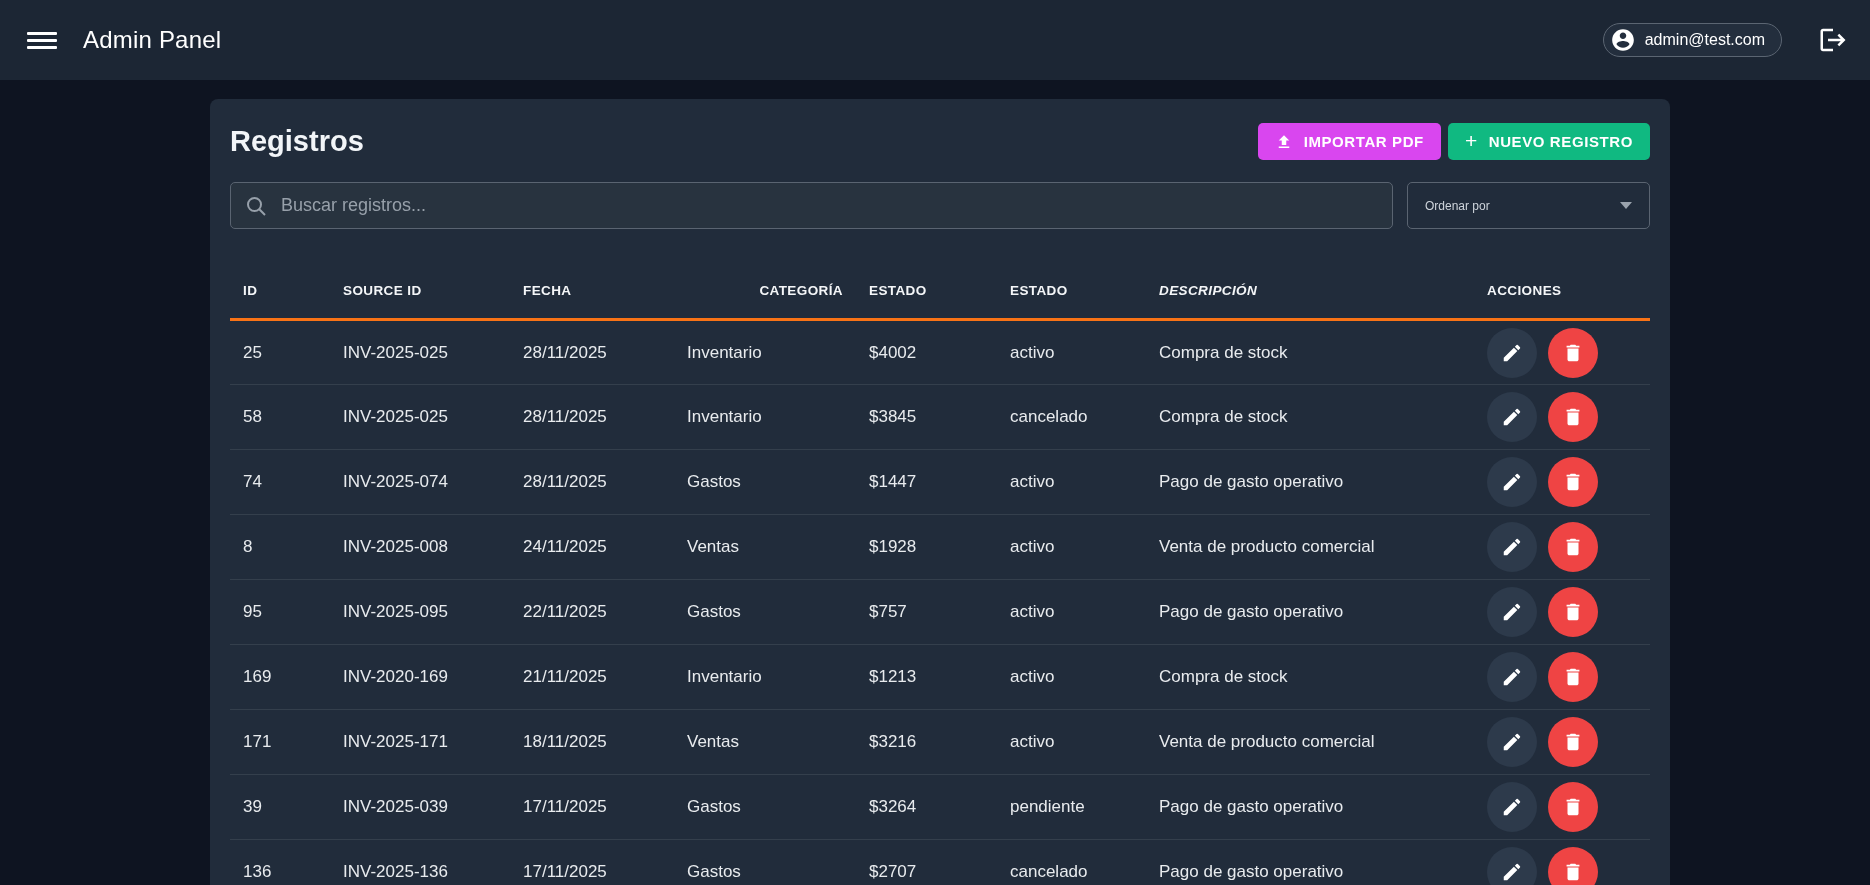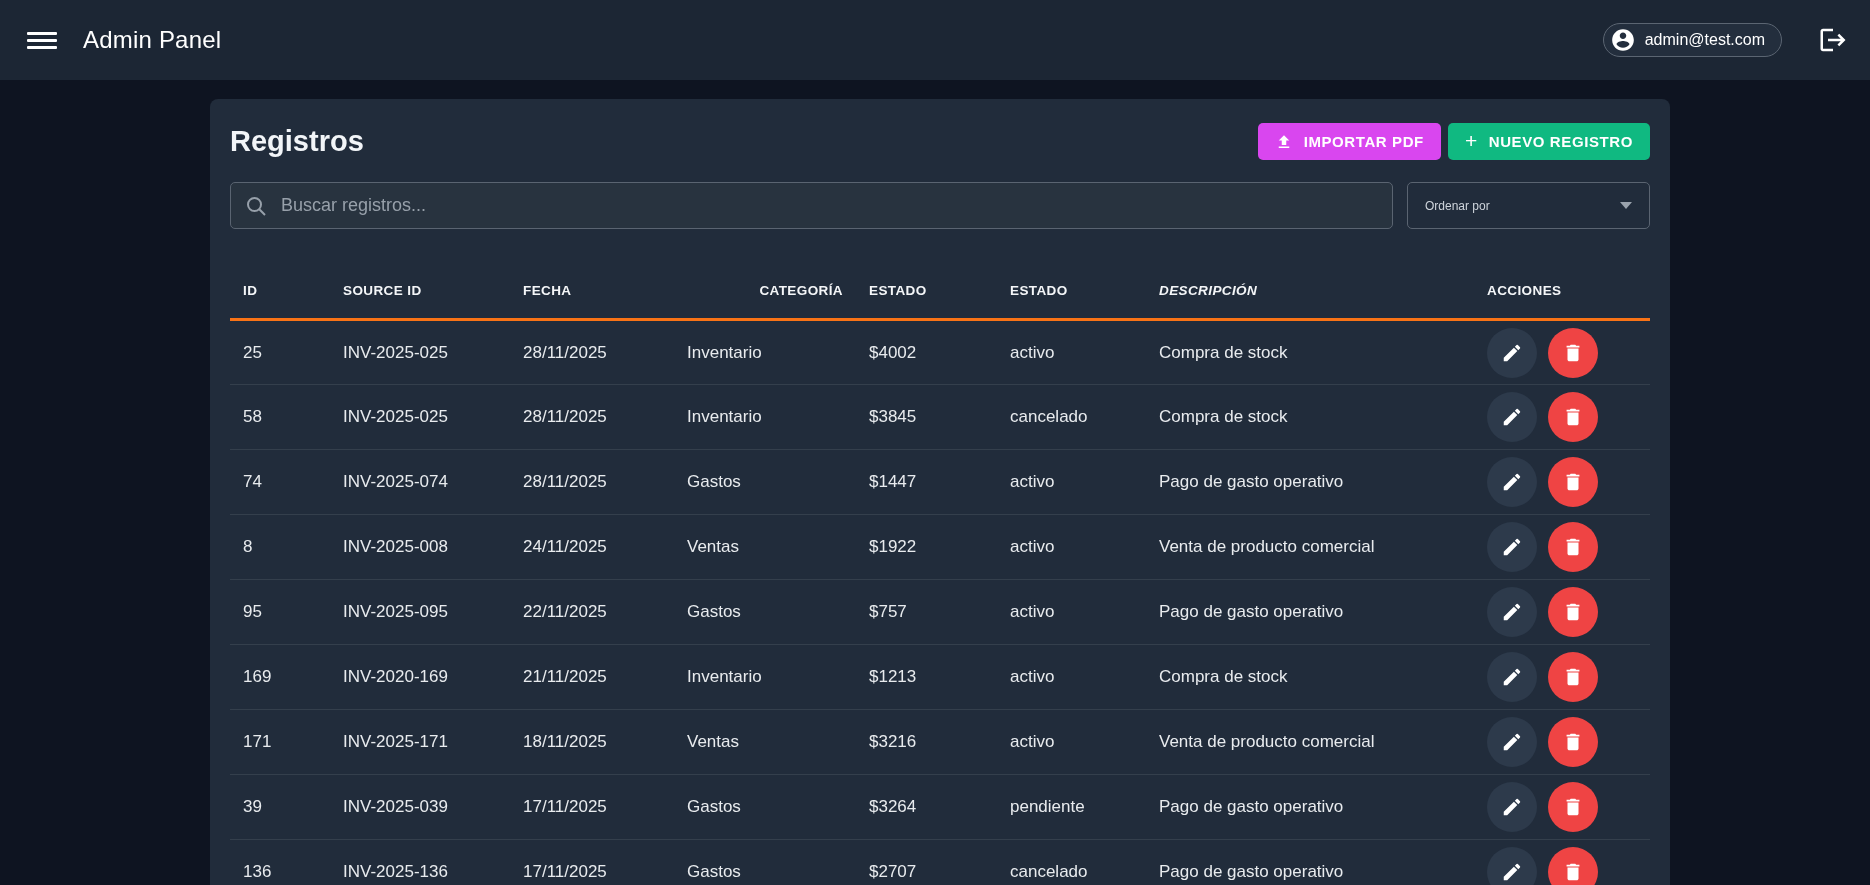--- a/index.html
+++ b/index.html
@@ -248,21 +248,21 @@
                 </span>
               </button>
             </div>
           </td>
         </tr>
         <tr>
           <td>8</td>
           <td>INV-2025-008</td>
           <td>24/11/2025</td>
           <td>Ventas</td>
-          <td>$1922</td>
+          <td>$1928</td>
           <td>activo</td>
           <td>Venta de producto comercial</td>
           <td>
             <div class="actions-wrap">
               <button class="icon-btn edit">
                 <span style="display:flex;">
                   <svg width="22" height="22" viewBox="0 0 24 24" fill="#ffffff">
                     <path d="M3 17.25V21h3.75L17.81 9.94l-3.75-3.75L3 17.25zM20.71 7.04c.39-.39.39-1.02 0-1.41l-2.34-2.34a.9959.9959 0 0 0-1.41 0l-1.83 1.83 3.75 3.75 1.83-1.83z"></path>
                   </svg>
                 </span>

